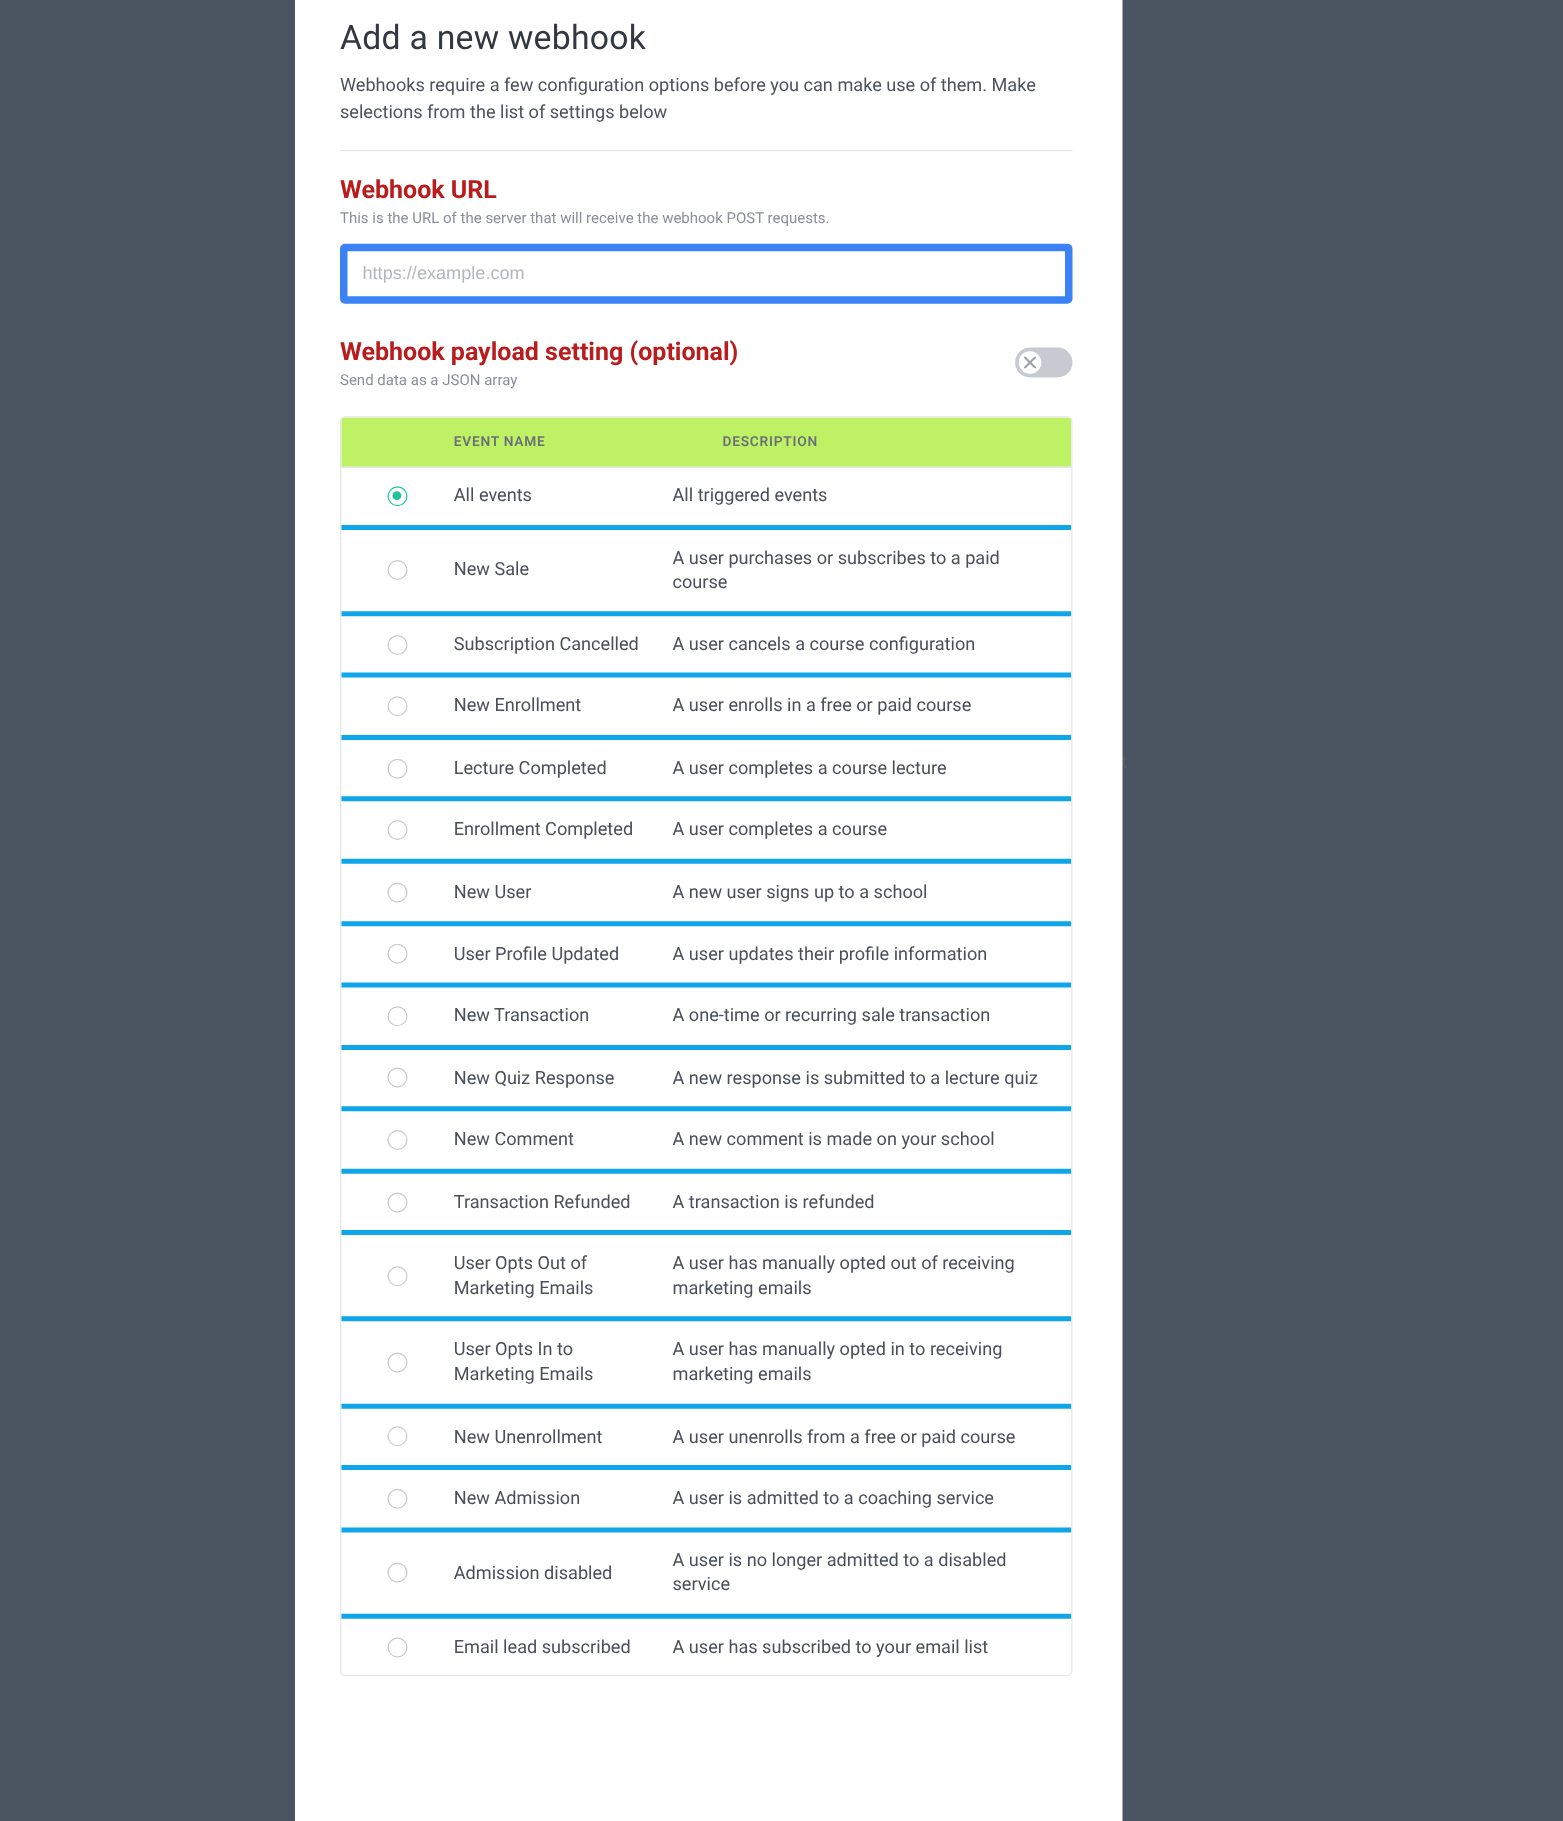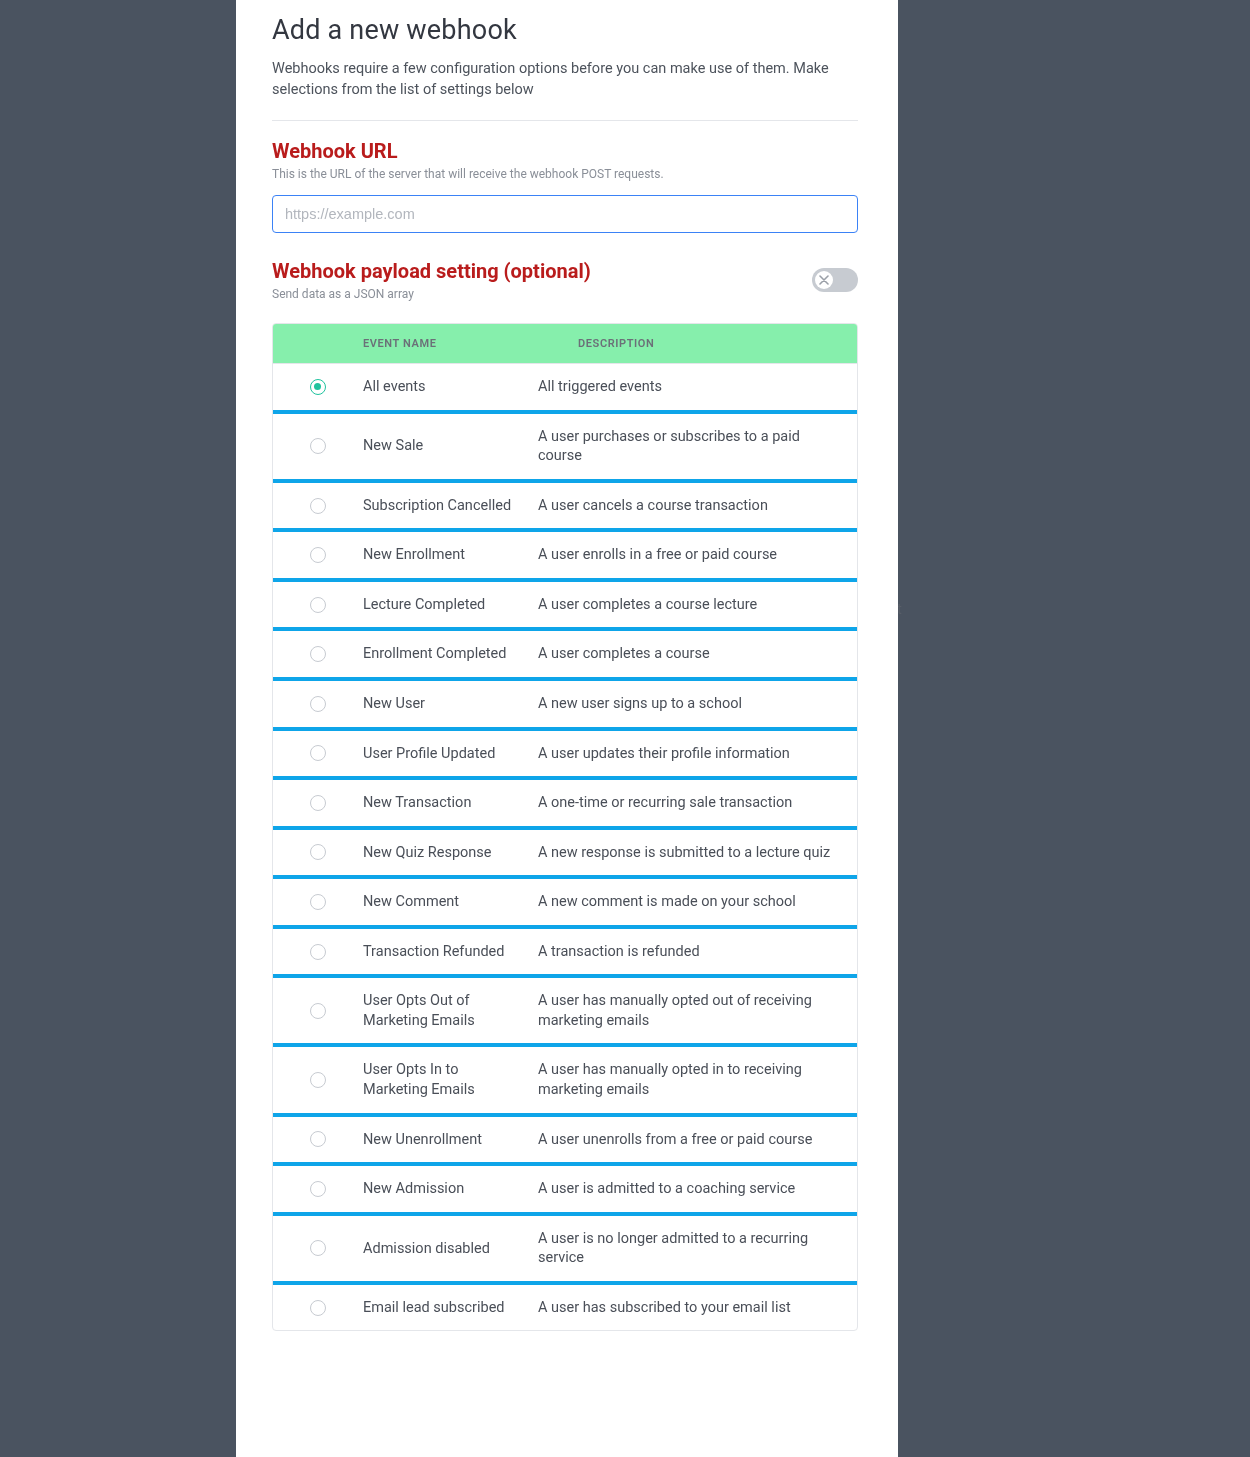--- a/index.html
+++ b/index.html
@@ -64,21 +64,21 @@
   }
   .section-help {
     font-size: 12px;
     color: #8a8f98;
     margin-top: 4px;
   }
   .url-input {
     width: 100%;
     margin-top: 14px;
     padding: 10px 12px;
-    border: 1px solid #3b82f6;
+    border: 6px solid #3b82f6;
     border-radius: 4px;
     font-size: 14.5px;
     color: #333;
     outline: none;
   }
   .url-input::placeholder { color: #b2b6bd; }
   .payload-row {
     display: flex;
     justify-content: space-between;
     align-items: center;
@@ -107,21 +107,21 @@
   }
   .toggle-knob svg { width: 10px; height: 10px; }
   .events-table {
     margin-top: 22px;
     border: 1px solid #e4e6ea;
     border-radius: 4px;
     overflow: hidden;
   }
   .thead {
     display: flex;
-    background: #86efac;
+    background: #bef264;
     padding: 13px 0;
     border-bottom: 1px solid #e4e6ea;
   }
   .th-radio { width: 90px; }
   .th-name, .th-desc {
     font-size: 11px;
     letter-spacing: 0.6px;
     color: #6b7078;
     font-weight: 600;
     text-transform: uppercase;
@@ -259,21 +259,21 @@
               <div class="radio"></div>
             </div>
             <div class="cell-name">New Sale</div>
             <div class="cell-desc">A user purchases or subscribes to a paid course</div>
           </div>
           <div class="row">
             <div class="cell-radio">
               <div class="radio"></div>
             </div>
             <div class="cell-name">Subscription Cancelled</div>
-            <div class="cell-desc">A user cancels a course transaction</div>
+            <div class="cell-desc">A user cancels a course configuration</div>
           </div>
           <div class="row">
             <div class="cell-radio">
               <div class="radio"></div>
             </div>
             <div class="cell-name">New Enrollment</div>
             <div class="cell-desc">A user enrolls in a free or paid course</div>
           </div>
           <div class="row">
             <div class="cell-radio">
@@ -357,21 +357,21 @@
               <div class="radio"></div>
             </div>
             <div class="cell-name">New Admission</div>
             <div class="cell-desc">A user is admitted to a coaching service</div>
           </div>
           <div class="row">
             <div class="cell-radio">
               <div class="radio"></div>
             </div>
             <div class="cell-name">Admission disabled</div>
-            <div class="cell-desc">A user is no longer admitted to a recurring service</div>
+            <div class="cell-desc">A user is no longer admitted to a disabled service</div>
           </div>
           <div class="row">
             <div class="cell-radio">
               <div class="radio"></div>
             </div>
             <div class="cell-name">Email lead subscribed</div>
             <div class="cell-desc">A user has subscribed to your email list</div>
           </div>
         </div>
     </div>

